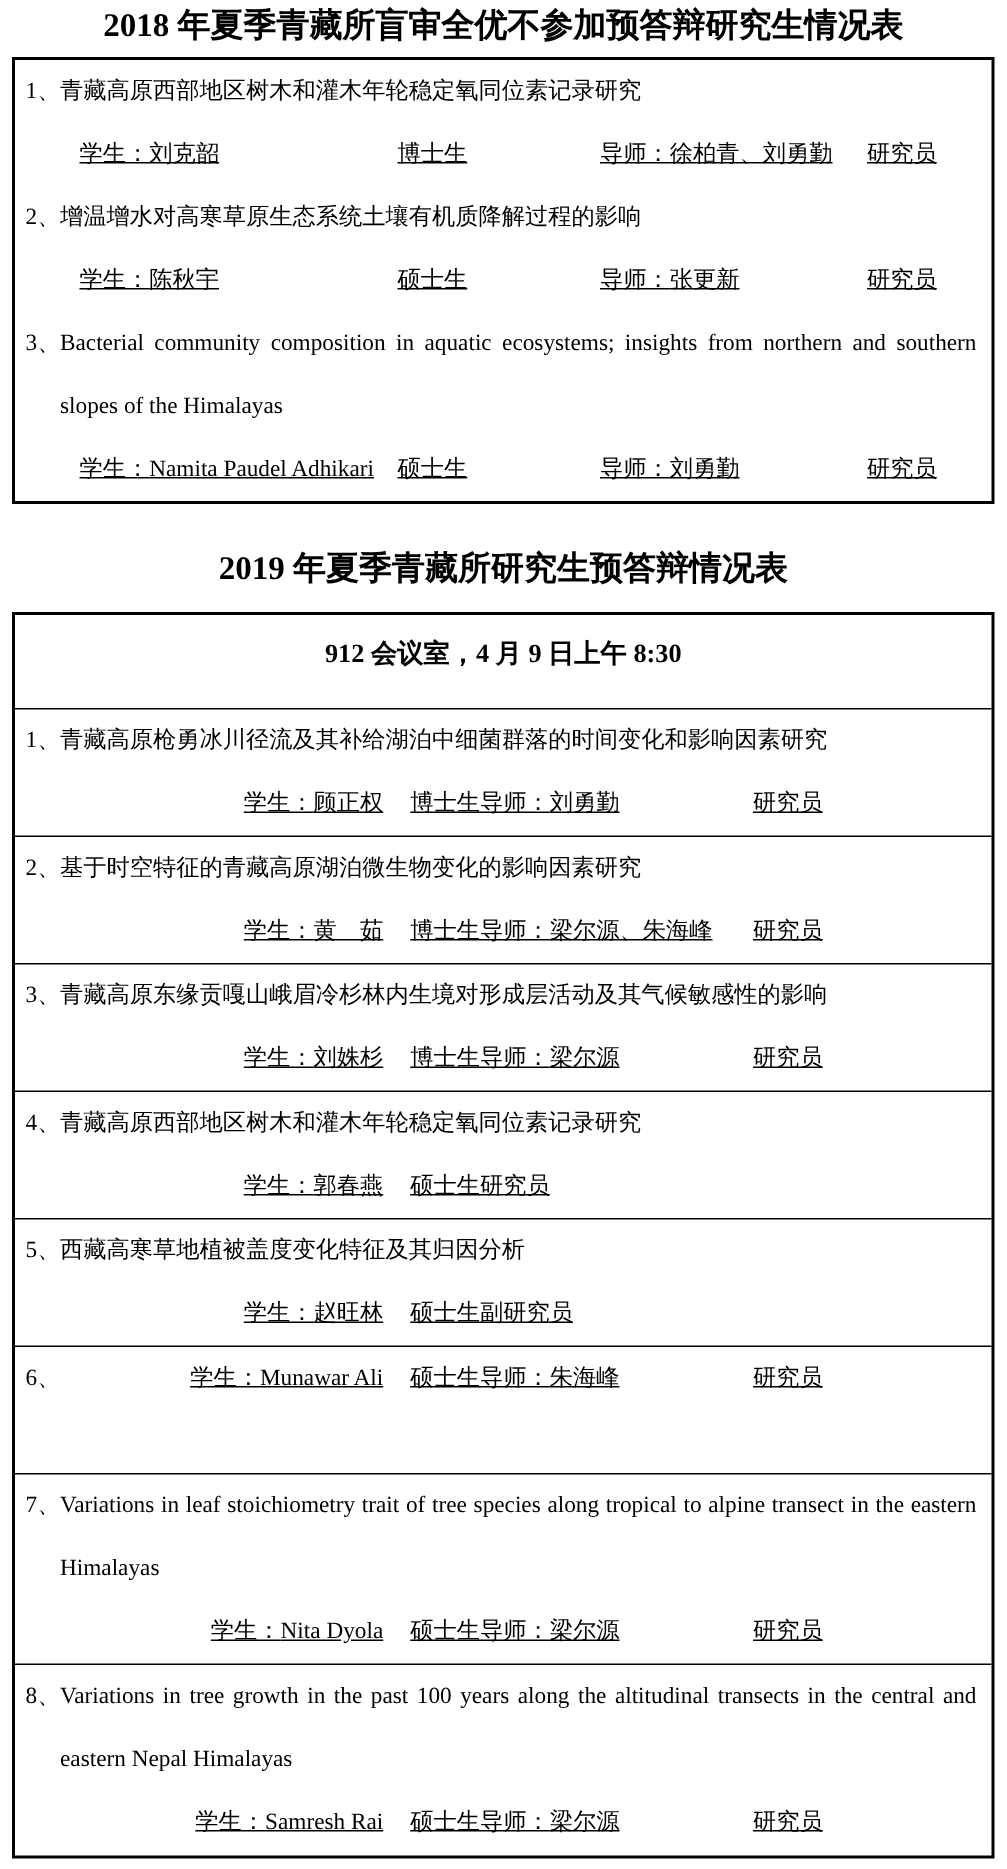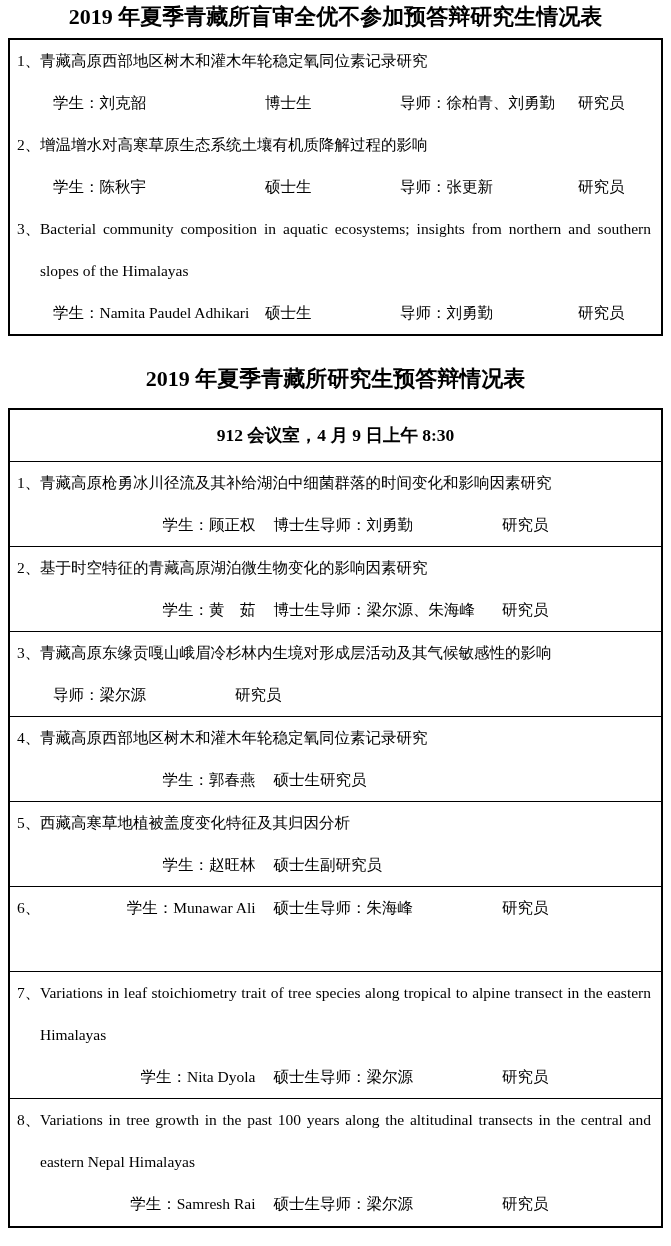--- a/index.html
+++ b/index.html
@@ -33,21 +33,21 @@
     box-sizing: border-box;
   }
   .row {
     box-sizing: border-box;
     overflow: hidden;
     border-bottom: 1.5px solid #000000;
   }
   .row:last-child { border-bottom: none; }
   .tbl1 .row { border-bottom: none; }
   .session-row {
-    height: 52px;
+    height: 63px;
     line-height: 50px;
     text-align: center;
     font-weight: bold;
     font-size: 17.5px;
   }
   .h2 { height: 85px; }
   .h3 { height: 127px; }
   .tbl1 .h2 { height: 84px; }
   .tbl1 .h3 { height: 126px; }
   .topic-line {
@@ -62,32 +62,32 @@
     left: 7px;
     top: 0;
     text-align: left;
   }
   .student-line {
     display: flex;
     line-height: 42px;
     padding-left: 43px;
     white-space: nowrap;
   }
-  .student-line > span { flex-shrink: 0; }
+  .student-line > span { flex-shrink: 0; text-decoration: underline; }
   .t1 .sc1 { min-width: 212px; }
   .t1 .sc2 { width: 135px; }
   .t1 .sc3 { width: 178px; }
   .t2 .sc1 { min-width: 267px; text-align: right; }
   .t2 .sc3 { width: 182px; }
   .t2 .deg { margin-left: 18px; }
 </style>
 </head>
 <body>
 
-<div class="doc-title">2019 年夏季青藏所盲审全优不参加预答辩研究生情况表</div>
+<div class="doc-title">2018 年夏季青藏所盲审全优不参加预答辩研究生情况表</div>
 
 <div class="tbl tbl1">
 
   <div class="row h2">
     <div class="topic-line">
       <span class="num">1、</span>
       <span>青藏高原西部地区树木和灌木年轮稳定氧同位素记录研究</span>
     </div>
     <div class="student-line t1">
       <span class="sc1"><span>学生：</span><span>刘克韶</span></span>
@@ -154,20 +154,21 @@
       <span class="sc4">研究员</span>
     </div>
   </div>
 
   <div class="row h2">
     <div class="topic-line">
       <span class="num">3、</span>
       <span>青藏高原东缘贡嘎山峨眉冷杉林内生境对形成层活动及其气候敏感性的影响</span>
     </div>
     <div class="student-line t2">
+      <span class="sc1"><span>学生：</span><span>刘姝杉</span><span class="deg">博士生</span></span>
       <span class="sc3"><span>导师：</span><span>梁尔源</span></span>
       <span class="sc4">研究员</span>
     </div>
   </div>
 
   <div class="row h2">
     <div class="topic-line">
       <span class="num">4、</span>
       <span>青藏高原西部地区树木和灌木年轮稳定氧同位素记录研究</span>
     </div>

